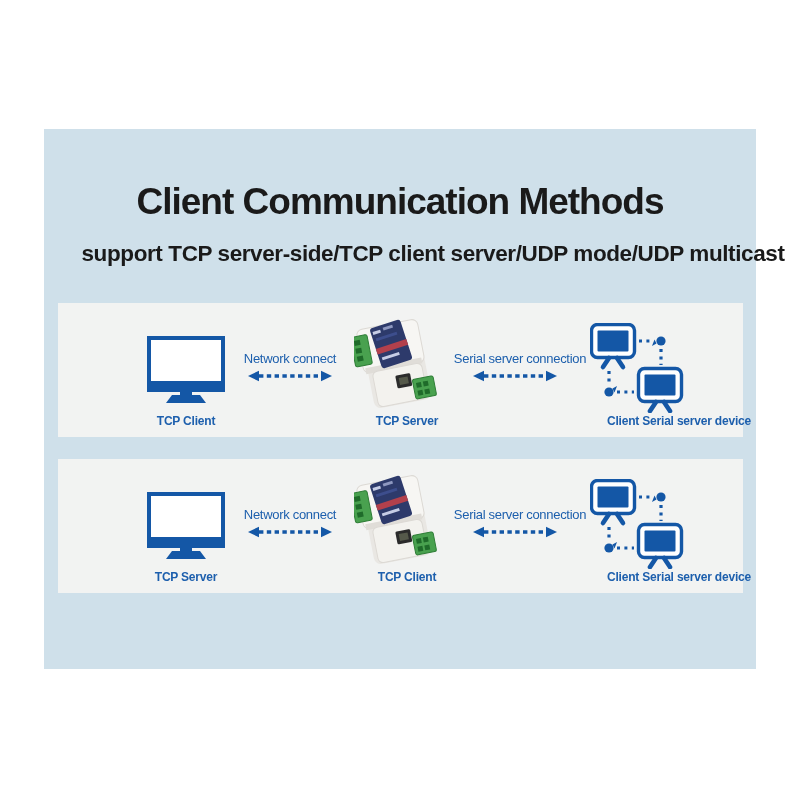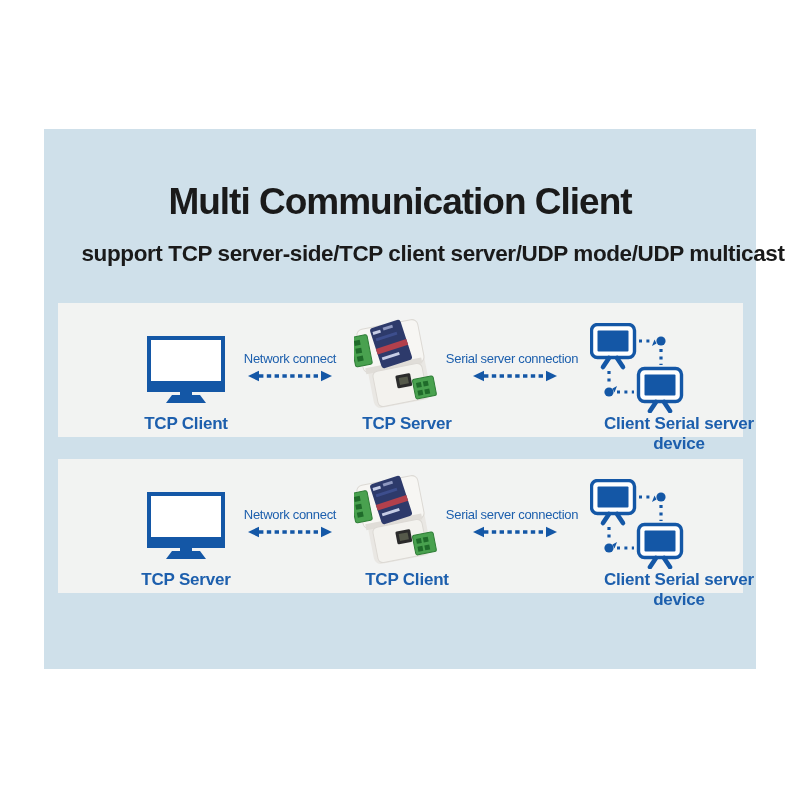--- a/index.html
+++ b/index.html
@@ -24,33 +24,33 @@
   .band{
     position:absolute;left:14px;width:685px;height:134px;
     background:var(--band-bg,#f2f3f2);
   }
   .band.row1{top:174px;}
   .band.row2{top:330px;}
   .band *{position:absolute;}
   .monitor-lg{left:89px;top:33px;width:78px;height:68px;}
   .node-label{
     top:111px;width:170px;text-align:center;
-    font-size:17px;font-weight:bold;color:var(--label-blue,#1d5fad);
+    font-size:12px;font-weight:bold;color:var(--label-blue,#1d5fad);
     letter-spacing:-0.2px;
   }
   .label-left{left:43px;}
   .label-device{left:264px;}
   .label-right{left:536px;}
   .conn-label{
     top:48px;width:180px;text-align:center;
     font-size:13px;font-weight:normal;color:var(--label-blue,#1d5fad);
     letter-spacing:-0.3px;
   }
   .conn-net{left:142px;}
-  .conn-serial{left:364px;}
+  .conn-serial{left:372px;}
   .arrow{top:67px;width:84px;height:12px;}
   .arrow-net{left:190px;}
   .arrow-serial{left:415px;}
   .device{left:296px;top:13px;width:88px;height:96px;}
   .dual-group{left:532px;top:20px;width:94px;height:90px;}
 </style>
 </head>
 <body>
 
 <svg width="0" height="0" style="position:absolute" aria-hidden="true">
@@ -119,21 +119,21 @@
       <circle cx="19" cy="69" r="4.6" fill="#1457a6"></circle>
       <path d="M22.5 65.5 L27 63 L24.5 69.5 Z" fill="#1457a6"></path>
       <line x1="27" y1="69" x2="44" y2="69" stroke="#1457a6" stroke-width="3.2" stroke-dasharray="3 4.4"></line>
     </g>
   </defs>
 </svg>
 
 <div class="page">
   <div class="panel">
 
-    <h1 class="title">Multi Communication Client</h1>
+    <h1 class="title">Client Communication Methods</h1>
     <div class="subtitle">support TCP server-side/TCP client server/UDP mode/UDP multicast</div>
 
     <div class="band row1">
       <svg class="monitor-lg" viewBox="0 0 78 68">
           <use href="#def-monitor-lg"></use>
         </svg>
       <div class="node-label label-left">TCP Client</div>
 
       <div class="conn-label conn-net">Network connect</div>
       <svg class="arrow arrow-net" viewBox="0 0 84 12">

